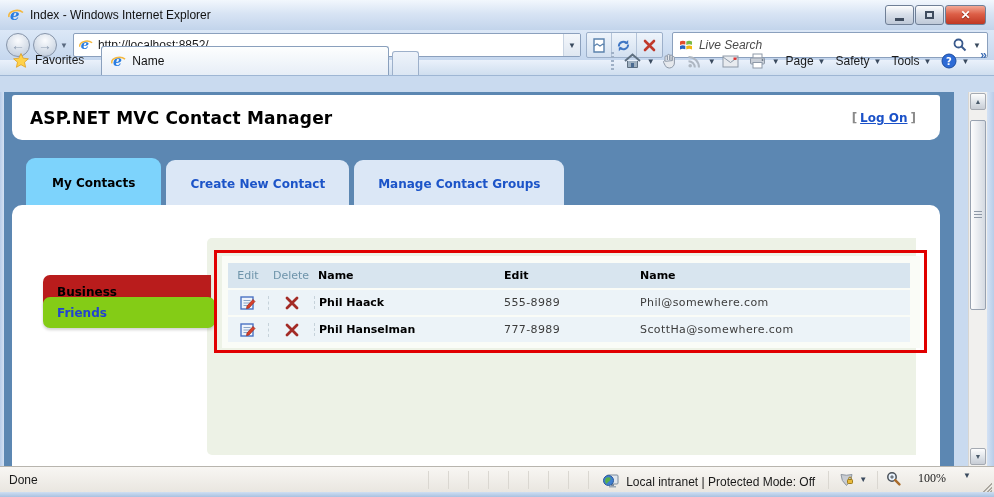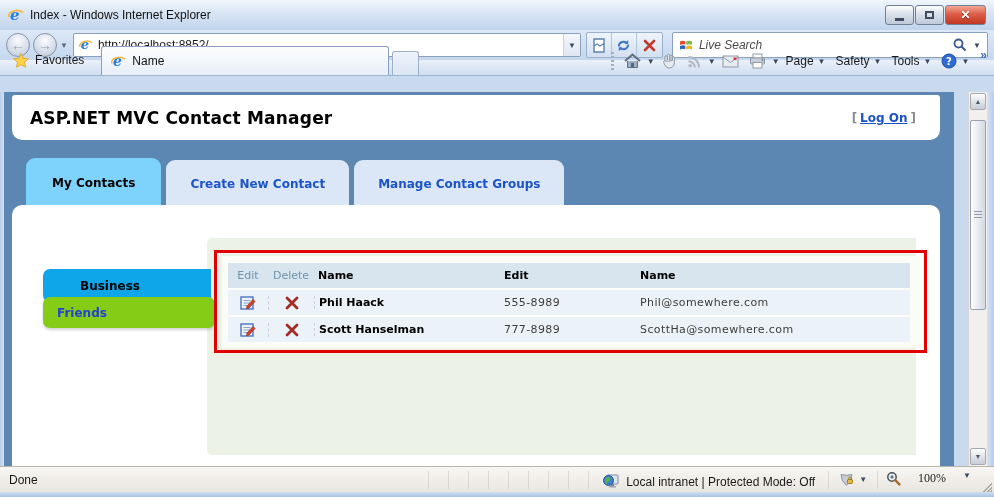--- a/index.html
+++ b/index.html
@@ -77,22 +77,22 @@
 
   .site-tabs { position:absolute; left:22px; top:66px; display:flex; gap:5px; align-items:flex-end; }
   .site-tab { height:47px; display:flex; align-items:center; padding:0 24px;
     border-radius:9px 9px 0 0; font-weight:bold; font-size:12px; background:#dbe7f6; color:#1c54c8; }
   .site-tab.active { height:49px; background:#7dd3fc; color:#000; padding:0 26px; }
 
   .content { position:absolute; left:8px; right:14px; top:113px; bottom:0; background:#fff; border-radius:10px 10px 0 0; }
   .green-panel { position:absolute; left:195px; right:24px; top:33px; bottom:11px; background:#edf2e6; border-radius:5px 0 0 5px; }
 
   .group-item { position:absolute; display:flex; align-items:center; font-weight:bold; font-size:12px; }
-  .group-business { left:31px; top:64px; width:168px; height:33px; background:#0ea5e9;
-    border-radius:7px 0 0 7px; box-shadow:0 3px 3px rgba(0,0,0,0.10); color:#000; z-index:1;padding-left:23px; }
+  .group-business { left:31px; top:70px; width:168px; height:33px; background:#b91c1c;
+    border-radius:7px 0 0 7px; box-shadow:0 3px 3px rgba(0,0,0,0.10); color:#000; z-index:1; }
   .group-friends { left:31px; top:92px; width:172px; height:31px; background:#84cc16;
     border-radius:7px; box-shadow:0 2px 3px rgba(0,0,0,0.18); color:#2243cf; z-index:1; }
   .group-item span { margin-left:14px; }
 
   .red-annotation { position:absolute; left:202px; top:45px; width:713px; height:103px;
     border:3px solid #e10000; z-index:5; pointer-events:none; }
 
   .table-wrap { position:absolute; left:210px; top:51px; width:698px; height:92px; background:#fafcf7; z-index:2; }
   .ctable { position:absolute; left:6px; right:10px; top:7px; }
   .trow { display:flex; align-items:center; height:25px; font-size:11px; }
@@ -370,21 +370,21 @@
                   </svg>
                 </span>
               </div>
               <div class="c2">
                 <span>
                   <svg width="14" height="14" viewBox="0 0 14 14">
                     <path d="M2 2 L12 12 M12 2 L2 12" stroke="#a32b26" stroke-width="2.8" stroke-linecap="round"></path>
                   </svg>
                 </span>
               </div>
-              <div class="c3">Scott Hanselman</div>
+              <div class="c3">Phil Hanselman</div>
               <div class="c4">777-8989</div>
               <div class="c5">ScottHa@somewhere.com</div>
             </div>
           </div>
         </div>
 
         <div class="red-annotation"></div>
       </div>
     </div>
 

